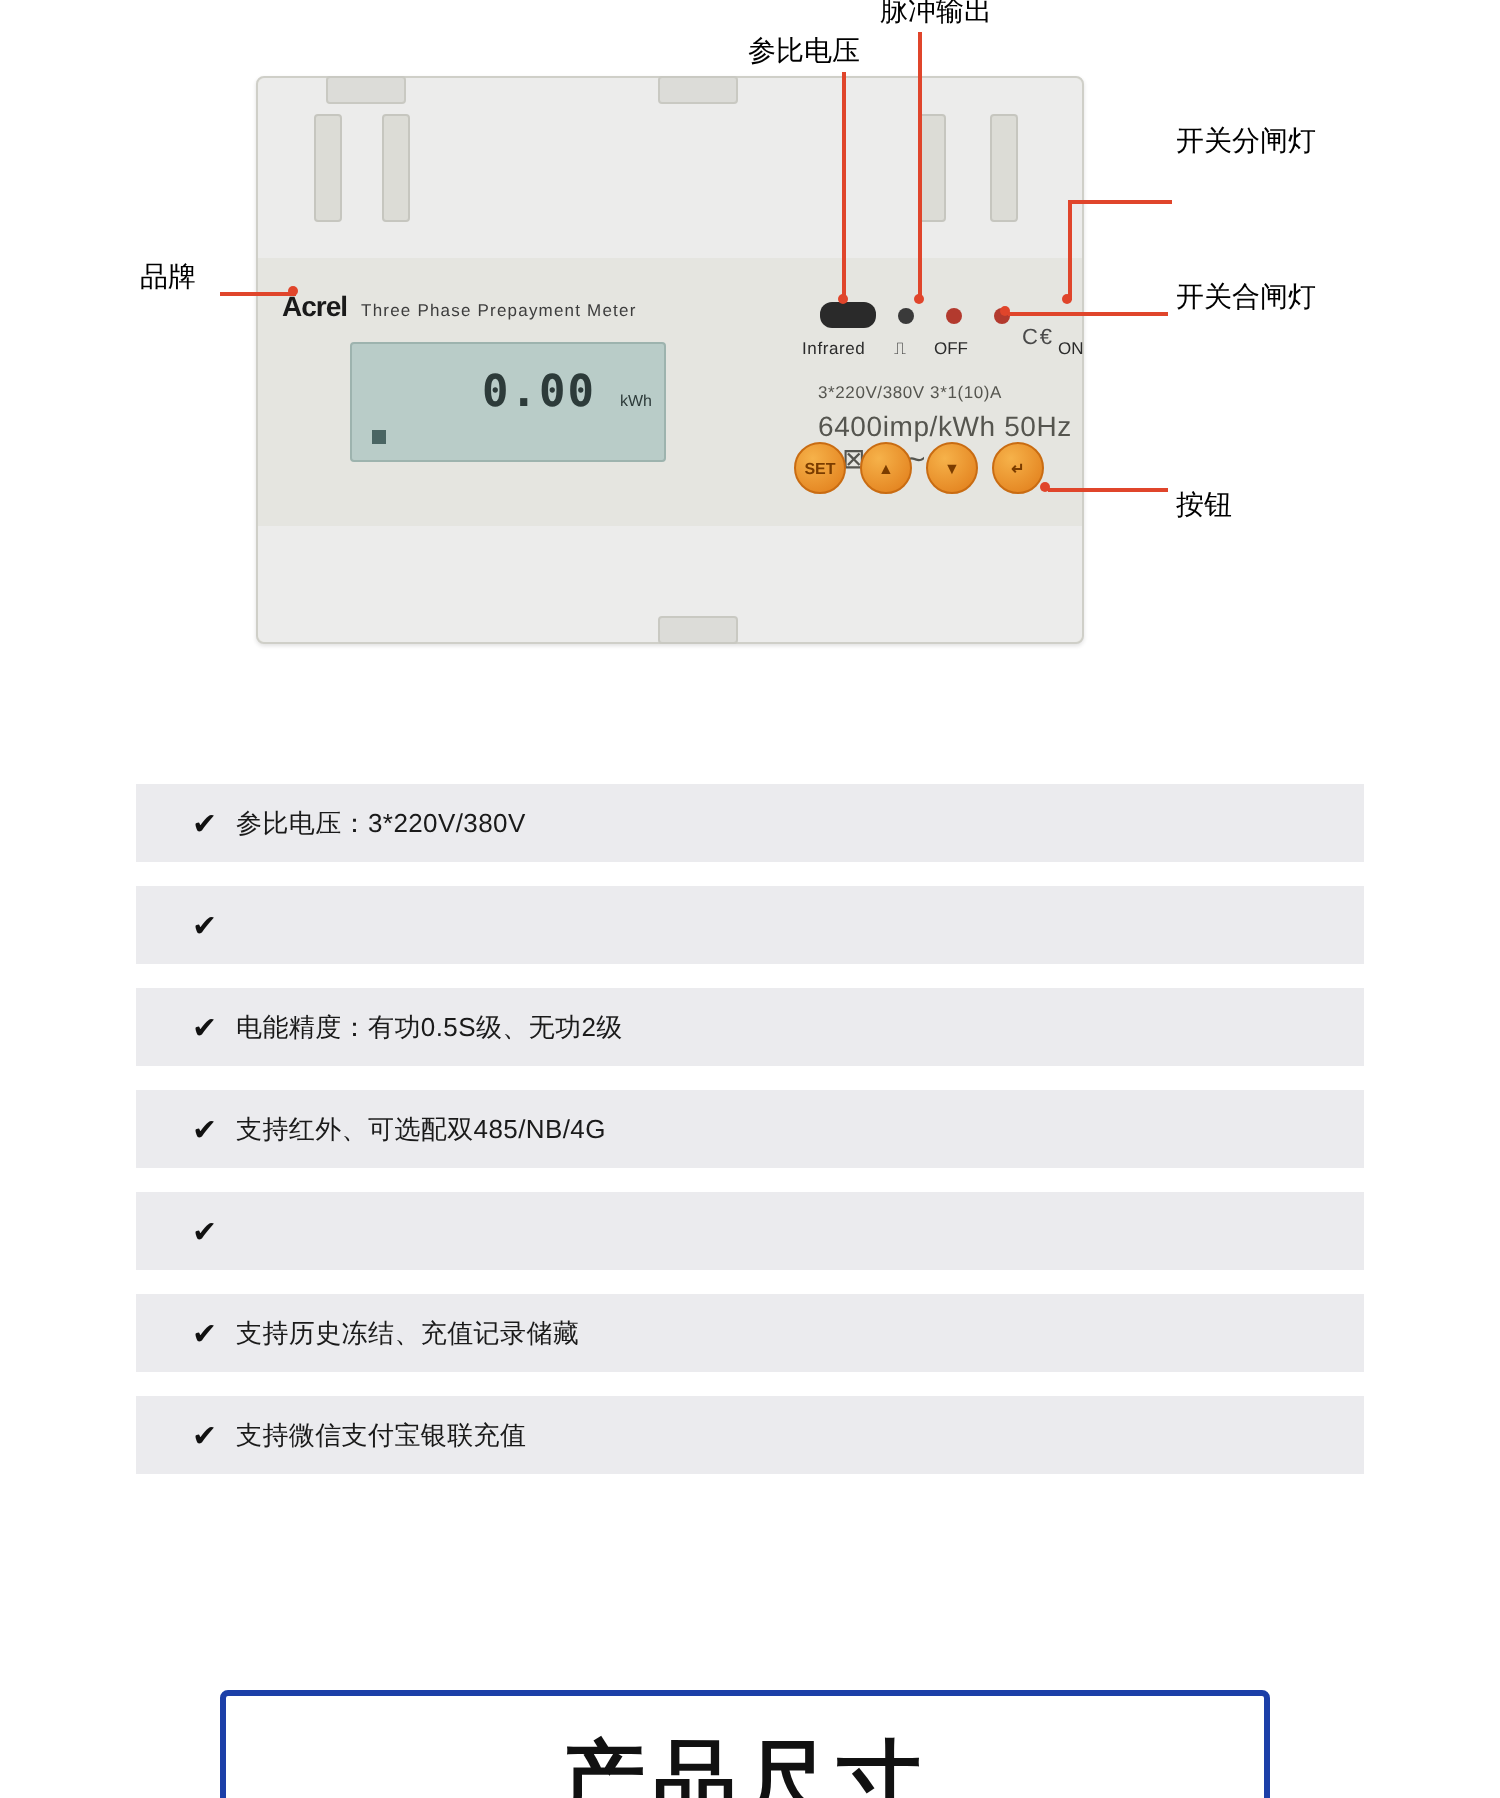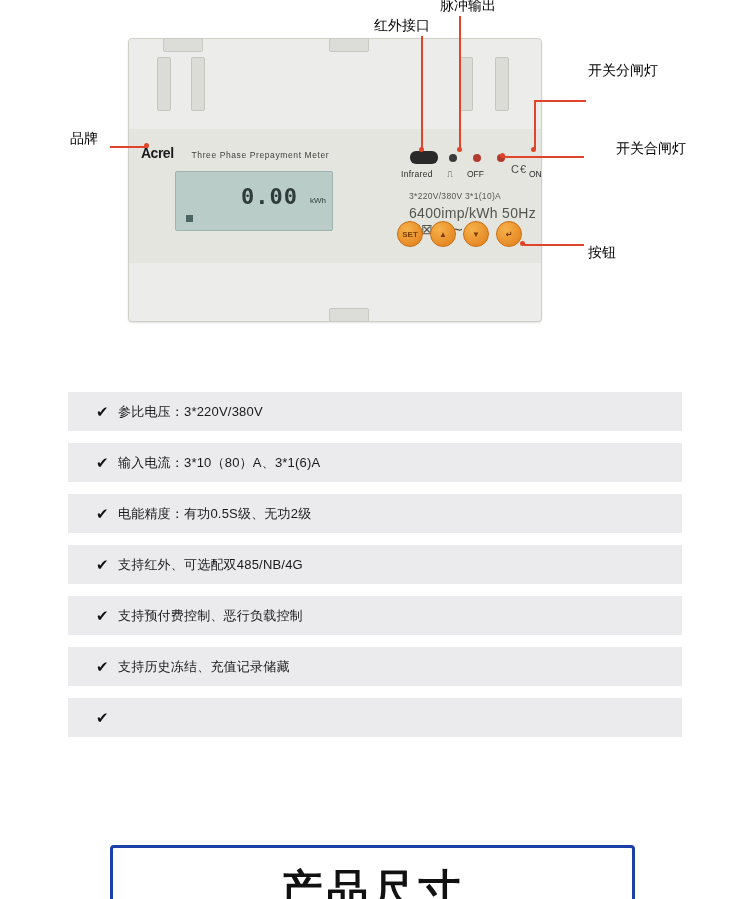--- a/index.html
+++ b/index.html
@@ -78,21 +78,21 @@
     background: #e5e5e0;
   }
 
   
   .brand {
     position: absolute;
     left: 12px;
     top: 16px;
     display: flex;
     align-items: baseline;
-    gap: 18px;
+    gap: 7px;
   }
   .brand-mark {
     font-size: 14px;
     font-weight: bold;
     color: #1a1a1a;
     letter-spacing: -0.5px;
   }
   .brand-model {
     font-size: 8.5px;
     color: #3d3d3d;
@@ -358,68 +358,67 @@
         <div class="meter-btn">↵</div>
       </div>
 
     </div>
   </div>
 
   <span class="callout" style="left:70px; top:130px;">品牌</span>
   <div class="leader leader-h" style="left:110px; top:146px; width:38px;"></div>
   <div class="dot" style="left:144px; top:143px;"></div>
 
-  <span class="callout" style="left:374px; top:17px;">红外接口</span>
+  <span class="callout" style="left:374px; top:17px;">参比电压</span>
   <div class="leader leader-v" style="left:421px; top:36px; height:114px;"></div>
   <div class="dot" style="left:419px; top:147px;"></div>
 
   <span class="callout" style="left:440px; top:-3px;">脉冲输出</span>
   <div class="leader leader-v" style="left:459px; top:16px; height:134px;"></div>
   <div class="dot" style="left:457px; top:147px;"></div>
 
   <span class="callout" style="left:588px; top:62px;">开关分闸灯</span>
   <div class="leader leader-h" style="left:534px; top:100px; width:52px;"></div>
   <div class="leader leader-v" style="left:534px; top:100px; height:50px;"></div>
   <div class="dot" style="left:531px; top:147px;"></div>
 
-  <span class="callout" style="left:616px; top:140px;">开关合闸灯</span>
+  <span class="callout" style="left:588px; top:140px;">开关合闸灯</span>
   <div class="leader leader-h" style="left:504px; top:156px; width:80px;"></div>
   <div class="dot" style="left:500px; top:153px;"></div>
 
   <span class="callout" style="left:588px; top:228px;margin-top:16px;">按钮</span>
   <div class="leader leader-h" style="left:524px; top:244px; width:60px;"></div>
   <div class="dot" style="left:520px; top:241px;"></div>
 
 </div>
 
 <div id="feature-list">
   <div class="feature-row">
     <span class="check">✔</span>
     <span class="feature-text">参比电压：3*220V/380V</span>
   </div>
   <div class="feature-row">
     <span class="check">✔</span>
-    <span class="feature-text">输入电流：3*10（80）A、3*1(6)A</span>
   </div>
   <div class="feature-row">
     <span class="check">✔</span>
     <span class="feature-text">电能精度：有功0.5S级、无功2级</span>
   </div>
   <div class="feature-row">
     <span class="check">✔</span>
     <span class="feature-text">支持红外、可选配双485/NB/4G</span>
   </div>
   <div class="feature-row">
     <span class="check">✔</span>
-    <span class="feature-text">支持预付费控制、恶行负载控制</span>
   </div>
   <div class="feature-row">
     <span class="check">✔</span>
     <span class="feature-text">支持历史冻结、充值记录储藏</span>
   </div>
   <div class="feature-row">
     <span class="check">✔</span>
+    <span class="feature-text">支持微信支付宝银联充值</span>
   </div>
 </div>
 
 <div id="bottom-banner">
   <div id="bottom-banner-text">产品尺寸</div>
 </div>
 
 </body></html>

